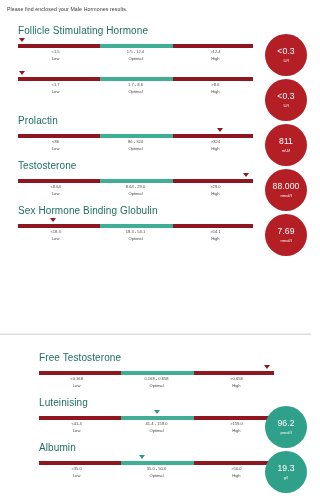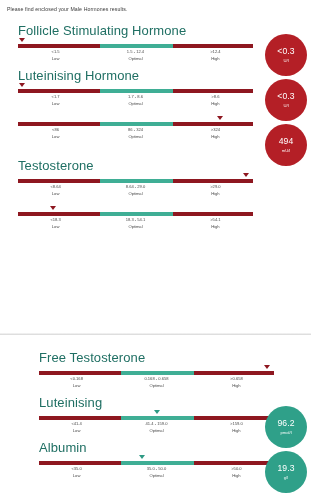--- a/index.html
+++ b/index.html
@@ -54,21 +54,21 @@
   }
 
   .result-row {
     position: relative;
     height: 45px;
     padding-left: 18px;
     padding-right: 6px;
   }
 
   .result-title {
-    font-size: 13px;
+    font-size: 10px;
     color: #1f6f63;
     letter-spacing: 0.1px;
     line-height: 10px;
     margin: 0;
     padding-bottom: 2px;
     font-weight: 400;
   }
 
   .bar-area {
     position: relative;
@@ -211,21 +211,20 @@
               <span class="scale-zone">High</span>
             </div>
           </div>
         </div>
         <div class="badge low">
           <div class="badge-value">&lt;0.3</div>
           <div class="badge-unit">U/l</div>
         </div>
       </div>
       <div class="result-row">
-        <div class="result-title">Luteinising Hormone</div>
         <div class="bar-area">
           <div class="marker-track">
             <div class="marker" style="left: 1.5%;"></div>
           </div>
           <div class="bar">
             <div class="bar-optimal" style="left: 35%; width: 31%;"></div>
           </div>
           <div class="scale-labels">
             <div class="scale-label" style="left: 16%;">
               <span class="scale-range">&lt;1.7</span>
@@ -240,20 +239,21 @@
               <span class="scale-zone">High</span>
             </div>
           </div>
         </div>
         <div class="badge low">
           <div class="badge-value">&lt;0.3</div>
           <div class="badge-unit">U/l</div>
         </div>
       </div>
       <div class="result-row">
+        <div class="result-title">Prolactin</div>
         <div class="bar-area">
           <div class="marker-track">
             <div class="marker" style="left: 86%;"></div>
           </div>
           <div class="bar">
             <div class="bar-optimal" style="left: 35%; width: 31%;"></div>
           </div>
           <div class="scale-labels">
             <div class="scale-label" style="left: 16%;">
               <span class="scale-range">&lt;86</span>
@@ -263,21 +263,21 @@
               <span class="scale-range">86 - 324</span>
               <span class="scale-zone">Optimal</span>
             </div>
             <div class="scale-label" style="left: 84%;">
               <span class="scale-range">&gt;324</span>
               <span class="scale-zone">High</span>
             </div>
           </div>
         </div>
         <div class="badge high">
-          <div class="badge-value">494</div>
+          <div class="badge-value">811</div>
           <div class="badge-unit">mU/l</div>
         </div>
       </div>
       <div class="result-row">
         <div class="result-title">Testosterone</div>
         <div class="bar-area">
           <div class="marker-track">
             <div class="marker" style="left: 97%;"></div>
           </div>
           <div class="bar">
@@ -291,22 +291,27 @@
             <div class="scale-label" style="left: 50%;">
               <span class="scale-range">8.64 - 29.0</span>
               <span class="scale-zone">Optimal</span>
             </div>
             <div class="scale-label" style="left: 84%;">
               <span class="scale-range">&gt;29.0</span>
               <span class="scale-zone">High</span>
             </div>
           </div>
         </div>
-      </div>
-      <div class="result-row">
+        <div class="badge high">
+          <div class="badge-value">88.000</div>
+          <div class="badge-unit">nmol/l</div>
+        </div>
+      </div>
+      <div class="result-row">
+        <div class="result-title">Sex Hormone Binding Globulin</div>
         <div class="bar-area">
           <div class="marker-track">
             <div class="marker" style="left: 15%;"></div>
           </div>
           <div class="bar">
             <div class="bar-optimal" style="left: 35%; width: 31%;"></div>
           </div>
           <div class="scale-labels">
             <div class="scale-label" style="left: 16%;">
               <span class="scale-range">&lt;18.3</span>
@@ -314,20 +319,24 @@
             </div>
             <div class="scale-label" style="left: 50%;">
               <span class="scale-range">18.3 - 54.1</span>
               <span class="scale-zone">Optimal</span>
             </div>
             <div class="scale-label" style="left: 84%;">
               <span class="scale-range">&gt;54.1</span>
               <span class="scale-zone">High</span>
             </div>
           </div>
+        </div>
+        <div class="badge low">
+          <div class="badge-value">7.69</div>
+          <div class="badge-unit">nmol/l</div>
         </div>
       </div>
     </div>
 </div>
 
 <div class="page-divider"></div>
 
 <div class="page page-two">
   <div class="results-list" id="list-1" style="margin-top:0">
       <div class="result-row">

